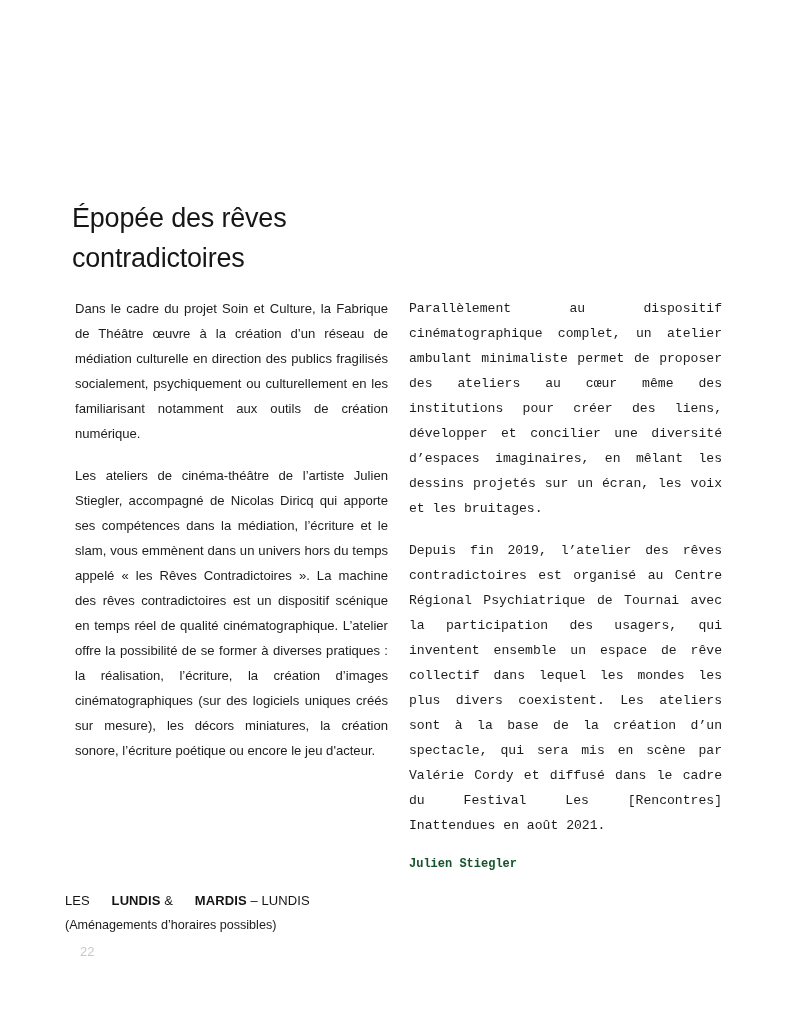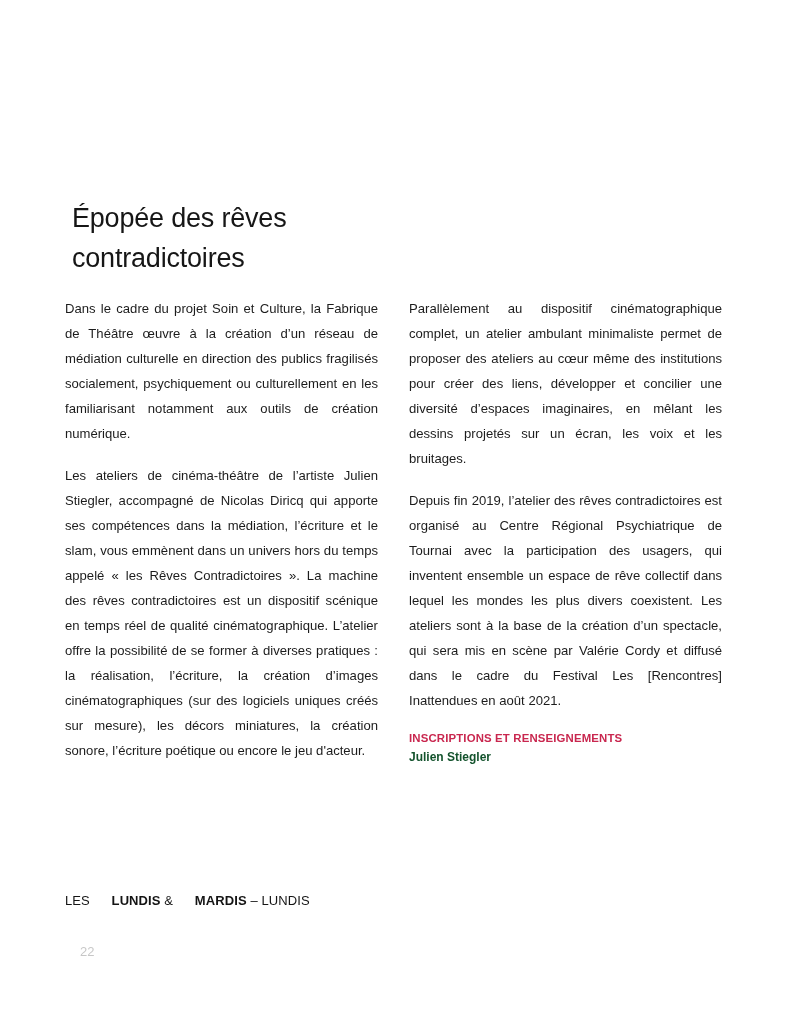--- a/index.html
+++ b/index.html
@@ -42,22 +42,22 @@
     left: 0;
     top: 296px;
     width: 800px;
   }
 
   .col {
     position: absolute;
     top: 0;
     width: 313px;
   }
-  .col-left  { left: 65px; }
-  .col-right { left: 409px; }
+  .col-left  { left: 75px; }
+  .col-right { left: 409px; font-family: Liberation Mono, monospace; }
 
   .para {
     font-size: 13.1px;
     line-height: 25px;
     text-align: justify;
     margin: 0 0 17px 0;
     color: #1c1c1c;
     -webkit-hyphens: none;
     hyphens: none;
   }
@@ -145,26 +145,26 @@
       <p class="para">Dans le cadre du projet Soin et Culture, la Fabrique de Théâtre œuvre à la création d’un réseau de médiation culturelle en direction des publics fragilisés sociale­ment, psychiquement ou culturellement en les fami­liarisant notamment aux outils de création numérique.</p>
       <p class="para">Les ateliers de cinéma-théâtre de l’artiste Julien Stiegler, accompagné de Nicolas Diricq qui apporte ses compétences dans la médiation, l’écriture et le slam, vous emmènent dans un univers hors du temps appelé « les Rêves Contradictoires ». La machine des rêves contradictoires est un dispositif scénique en temps réel de qualité cinématographique. L’atelier offre la possibilité de se former à diverses pratiques : la réalisation, l’écriture, la création d’images ciné­matographiques (sur des logiciels uniques créés sur mesure), les décors miniatures, la création sonore, l’écriture poétique ou encore le jeu d'acteur.</p>
     </div>
 
     <div class="col col-right">
       <p class="para">Parallèlement au dispositif cinématographique complet, un atelier ambulant minimaliste permet de proposer des ateliers au cœur même des institutions pour créer des liens, développer et concilier une diversité d’es­paces imaginaires, en mêlant les dessins projetés sur un écran, les voix et les bruitages.</p>
       <p class="para">Depuis fin 2019, l’atelier des rêves contradictoires est organisé au Centre Régional Psychiatrique de Tournai avec la participation des usagers, qui inventent ensemble un espace de rêve collectif dans lequel les mondes les plus divers coexistent. Les ateliers sont à la base de la création d’un spec­tacle, qui sera mis en scène par Valérie Cordy et diffusé dans le cadre du Festival Les [Rencontres] Inattendues en août 2021.</p>
 
 
       <div class="contact">
-        <p class="contact-heading">INSCRIPTIONS ET RENSEIGNEMENTS</p>
         <p class="contact-name">Julien Stiegler</p>
       </div>
     </div>
 
   </div>
 
   <div class="footer">
     <p class="footer-line1"><span>LES </span><b>LUNDIS</b><span> &amp; </span><b>MARDIS</b><span> – LUNDIS</span></p>
+    <p class="footer-line2">(Aménagements d’horaires possibles)</p>
   </div>
 
   <div class="page-number">22</div>
 
 </div>
 
 </body></html>

